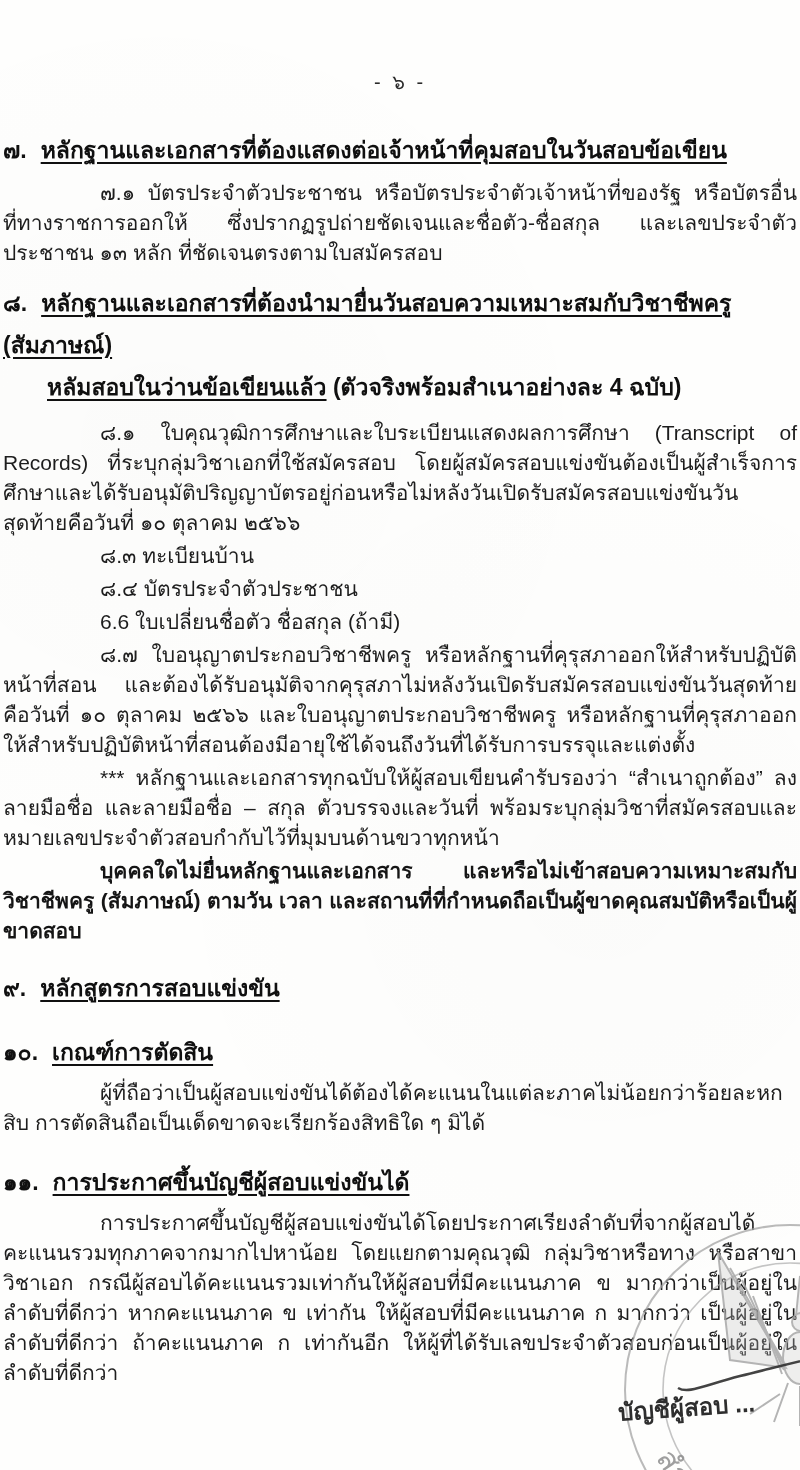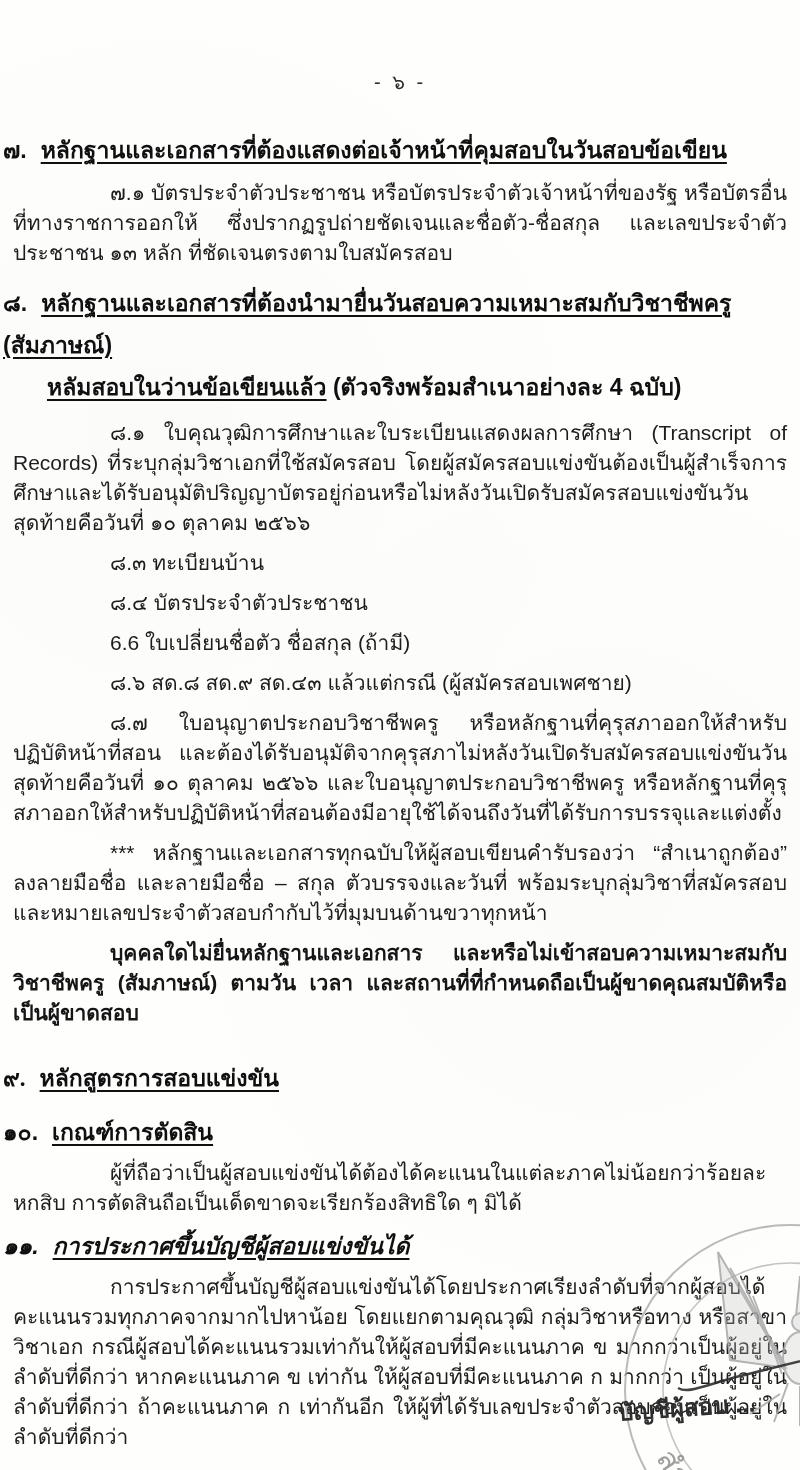--- a/index.html
+++ b/index.html
@@ -35,27 +35,27 @@
   }
   .sec-num{display:inline-block;margin-right:14px;}
   .u{
     text-decoration:underline;
     text-decoration-thickness:2px;
     text-underline-offset:4px;
   }
   .h7{margin-top:34px;}
   .h8{margin-top:14px;line-height:42px;}
   .h8 .line2{display:block;padding-left:44px;}
-  .h9{margin-top:32px;font-family:Liberation Serif, serif;}
-  .h10{margin-top:18px;}
-  .h11{margin-top:10px;font-style:italic;}
+  .h9{margin-top:24px;}
+  .h10{margin-top:28px;}
+  .h11{margin-top:26px;}
   p.body{
     font-size:21px;
     line-height:30px;
-    margin:10px;
+    margin:0;
     text-align:justify;
     text-indent:97px;
     color:#1d1d1d;
   }
   p.mt10{margin-top:10px;}
   p.mt8{margin-top:8px;}
   p.mt3{margin-top:3px;}
   p.mt2{margin-top:2px;}
   p.warning{font-weight:bold;color:#151515;}
   
@@ -90,21 +90,20 @@
   <p class="body mt10">๗.๑ บัตรประจำตัวประชาชน หรือบัตรประจำตัวเจ้าหน้าที่ของรัฐ หรือบัตรอื่นที่ทางราชการออกให้ ซึ่งปรากฏรูปถ่ายชัดเจนและชื่อตัว-ชื่อสกุล และเลขประจำตัวประชาชน ๑๓ หลัก ที่ชัดเจนตรงตามใบสมัครสอบ</p>
 
   <div class="sec-h h8">
     <span class="sec-num">๘.</span><span class="u">หลักฐานและเอกสารที่ต้องนำมายื่นวันสอบความเหมาะสมกับวิชาชีพครู (สัมภาษณ์)</span>
     <span class="line2"><span class="u">หลัมสอบในว่านข้อเขียนแล้ว</span><span> (ตัวจริงพร้อมสำเนาอย่างละ 4 ฉบับ)</span></span>
   </div>
   <p class="body mt10">๘.๑ ใบคุณวุฒิการศึกษาและใบระเบียนแสดงผลการศึกษา (Transcript of Records) ที่ระบุกลุ่มวิชาเอกที่ใช้สมัครสอบ โดยผู้สมัครสอบแข่งขันต้องเป็นผู้สำเร็จการศึกษาและได้รับอนุมัติปริญญาบัตรอยู่ก่อนหรือไม่หลังวันเปิดรับสมัครสอบแข่งขันวันสุดท้ายคือวันที่ ๑๐ ตุลาคม ๒๕๖๖</p>
   <p class="body mt3">๘.๓ ทะเบียนบ้าน</p>
   <p class="body mt3">๘.๔ บัตรประจำตัวประชาชน</p>
   <p class="body mt3">6.6 ใบเปลี่ยนชื่อตัว ชื่อสกุล (ถ้ามี)</p>
-  <p class="body mt3">๘.๖ สด.๘  สด.๙ สด.๔๓ แล้วแต่กรณี (ผู้สมัครสอบเพศชาย)</p>
   <p class="body mt3">๘.๗ ใบอนุญาตประกอบวิชาชีพครู หรือหลักฐานที่คุรุสภาออกให้สำหรับปฏิบัติหน้าที่สอน และต้องได้รับอนุมัติจากคุรุสภาไม่หลังวันเปิดรับสมัครสอบแข่งขันวันสุดท้ายคือวันที่ ๑๐ ตุลาคม ๒๕๖๖ และใบอนุญาตประกอบวิชาชีพครู หรือหลักฐานที่คุรุสภาออกให้สำหรับปฏิบัติหน้าที่สอนต้องมีอายุใช้ได้จนถึงวันที่ได้รับการบรรจุและแต่งตั้ง</p>
   <p class="body mt3">*** หลักฐานและเอกสารทุกฉบับให้ผู้สอบเขียนคำรับรองว่า “สำเนาถูกต้อง” ลงลายมือชื่อ และลายมือชื่อ – สกุล ตัวบรรจงและวันที่ พร้อมระบุกลุ่มวิชาที่สมัครสอบและหมายเลขประจำตัวสอบกำกับไว้ที่มุมบนด้านขวาทุกหน้า</p>
   <p class="body warning mt3">บุคคลใดไม่ยื่นหลักฐานและเอกสาร และหรือไม่เข้าสอบความเหมาะสมกับวิชาชีพครู (สัมภาษณ์) ตามวัน เวลา และสถานที่ที่กำหนดถือเป็นผู้ขาดคุณสมบัติหรือเป็นผู้ขาดสอบ</p>
 
   <div class="sec-h h9">
     <span class="sec-num">๙.</span><span class="u">หลักสูตรการสอบแข่งขัน</span>
   </div>
 
   <div class="sec-h h10">
     <span class="sec-num">๑๐.</span><span class="u">เกณฑ์การตัดสิน</span>

